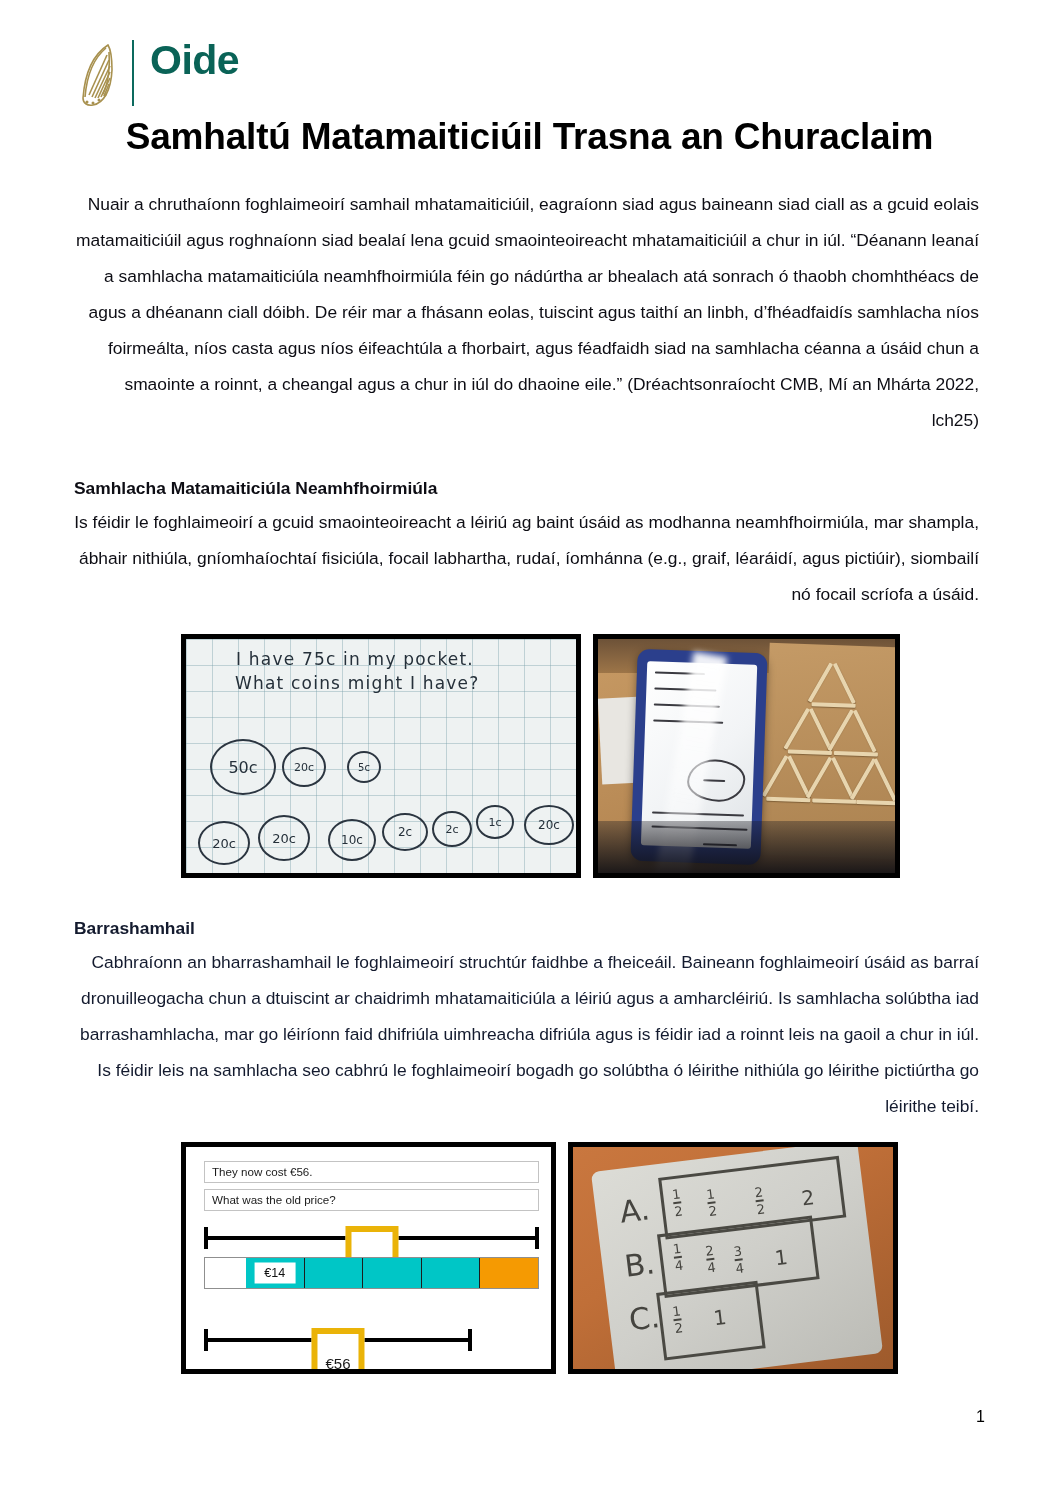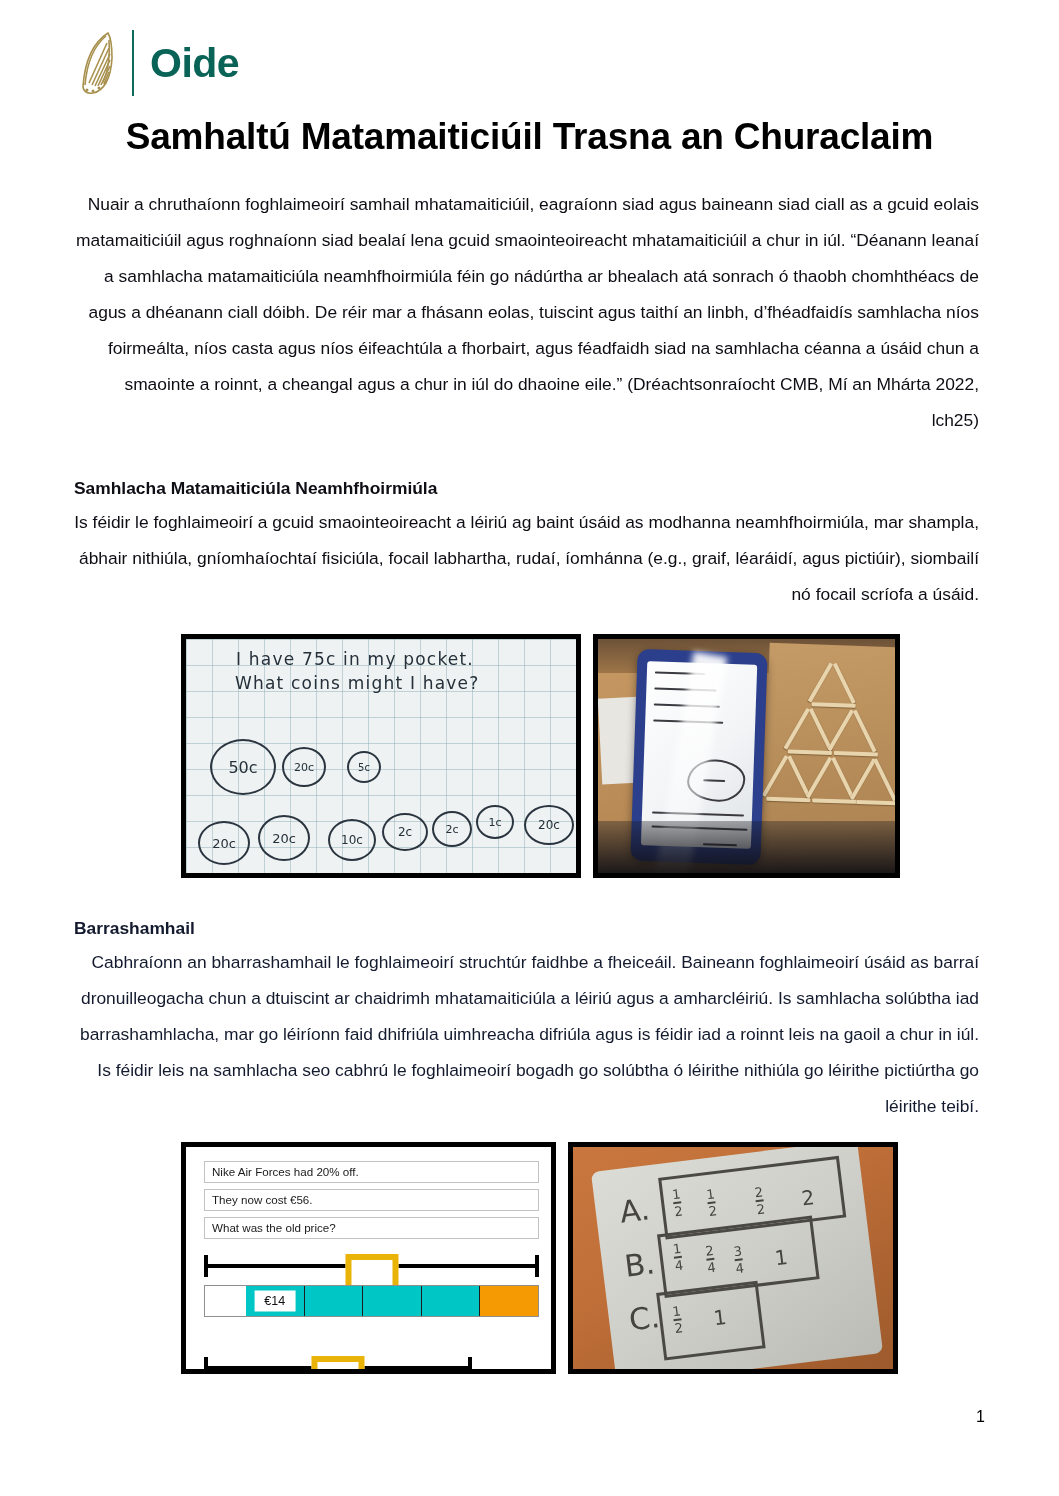--- a/index.html
+++ b/index.html
@@ -17,23 +17,22 @@
     height: 1496px;
     background: #ffffff;
     overflow: hidden;
     box-sizing: border-box;
   }
 
   
   .header {
     position: absolute;
     left: 74px;
-    top: 26px;
+    top: 40px;
     display: flex;
-    align-items: center;
     height: 74px;
   }
   .harp-icon {
     width: 46px;
     height: 70px;
     display: block;
   }
   .logo-divider {
     width: 2px;
     height: 66px;
@@ -469,21 +468,20 @@
 
     <div class="gap-lg"></div>
 
     <h2 class="section-head navy">Barrashamhail</h2>
     <p class="para navy">Cabhraíonn an bharrashamhail le foghlaimeoirí struchtúr faidhbe a fheiceáil. Baineann foghlaimeoirí úsáid as barraí dronuilleogacha chun a dtuiscint ar chaidrimh mhatamaiticiúla a léiriú agus a amharcléiriú.  Is samhlacha solúbtha iad barrashamhlacha, mar go léiríonn faid dhifriúla uimhreacha difriúla agus is féidir iad a roinnt leis na gaoil a chur in iúl. Is féidir leis na samhlacha seo cabhrú le foghlaimeoirí bogadh go solúbtha ó léirithe nithiúla go léirithe pictiúrtha go léirithe teibí.</p>
 
     <div class="figure-row" style="margin-top:18px;">
 
       <div class="fig-frame fig-bar">
         <div class="bar-inner">
-          <span class="qbox qline">Nike Air Forces had 20% off.</span>
           <span class="qbox qline">They now cost €56.</span>
           <span class="qbox qline">What was the old price?</span>
 
           <div style="height:10px;"></div>
 
           <div class="bracket">
             <div class="cap l"></div>
             <div class="rail"></div>
             <div class="cap r"></div>
             <div class="blabel">€80</div>

